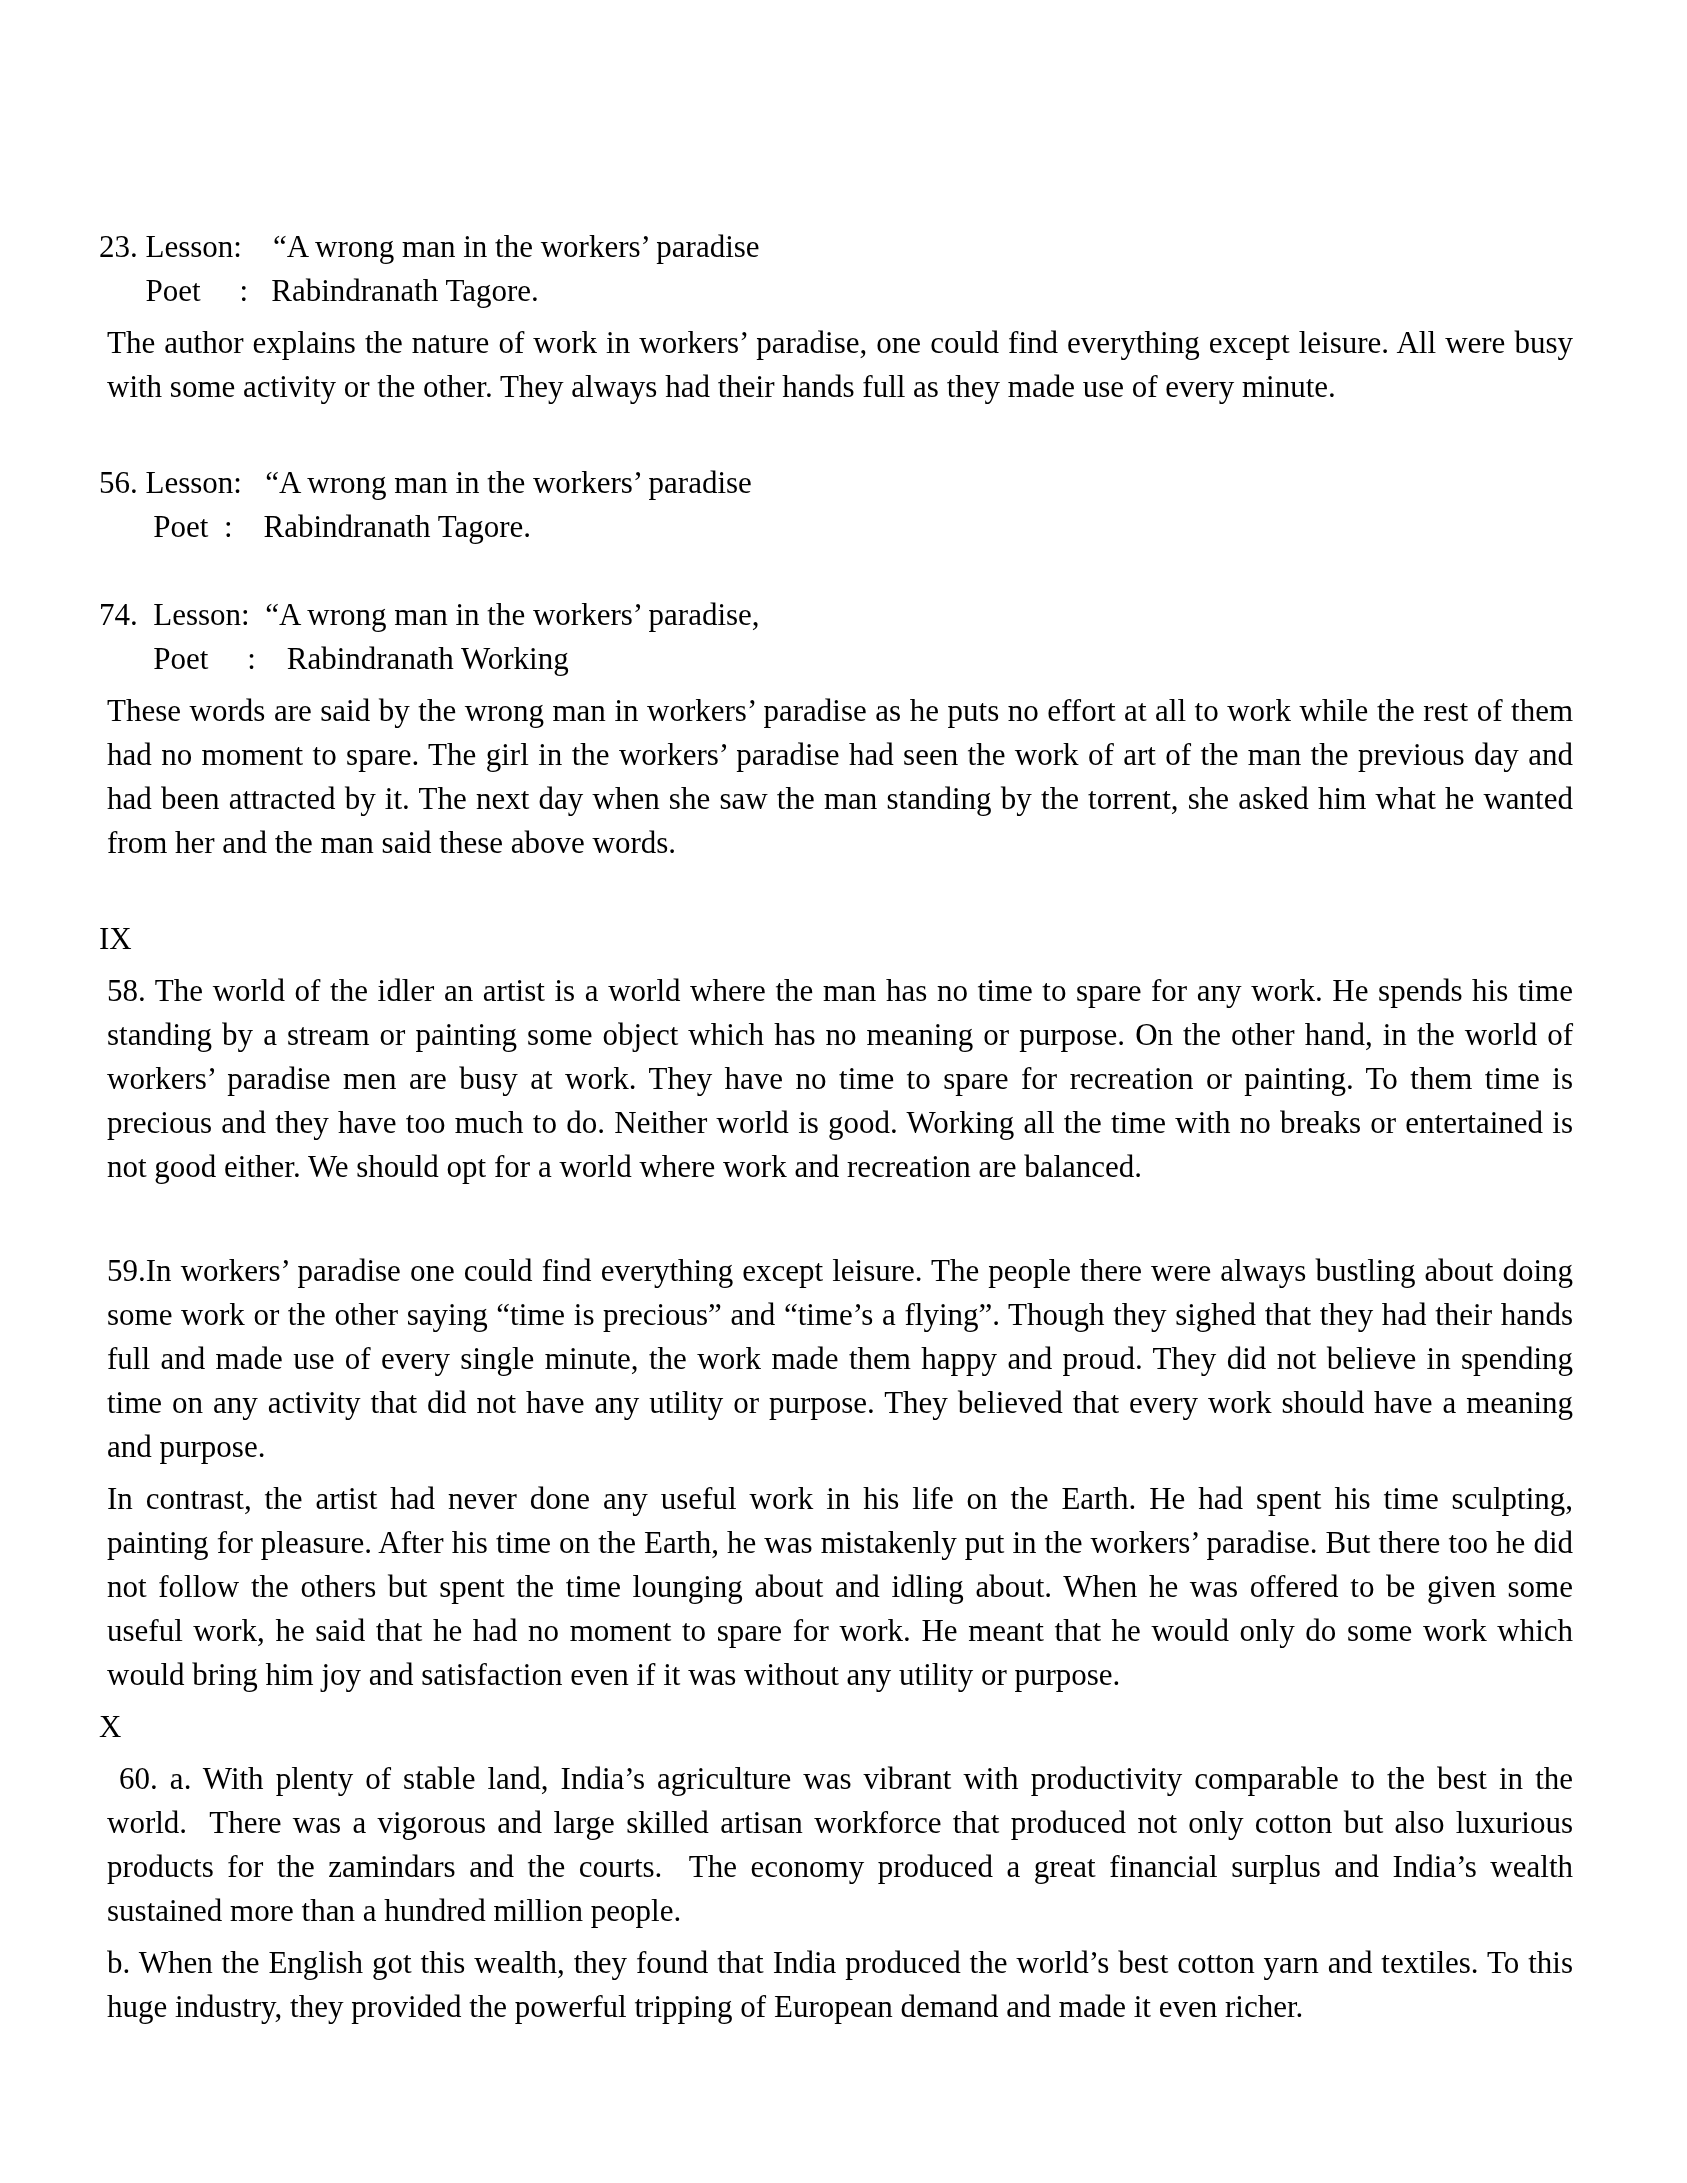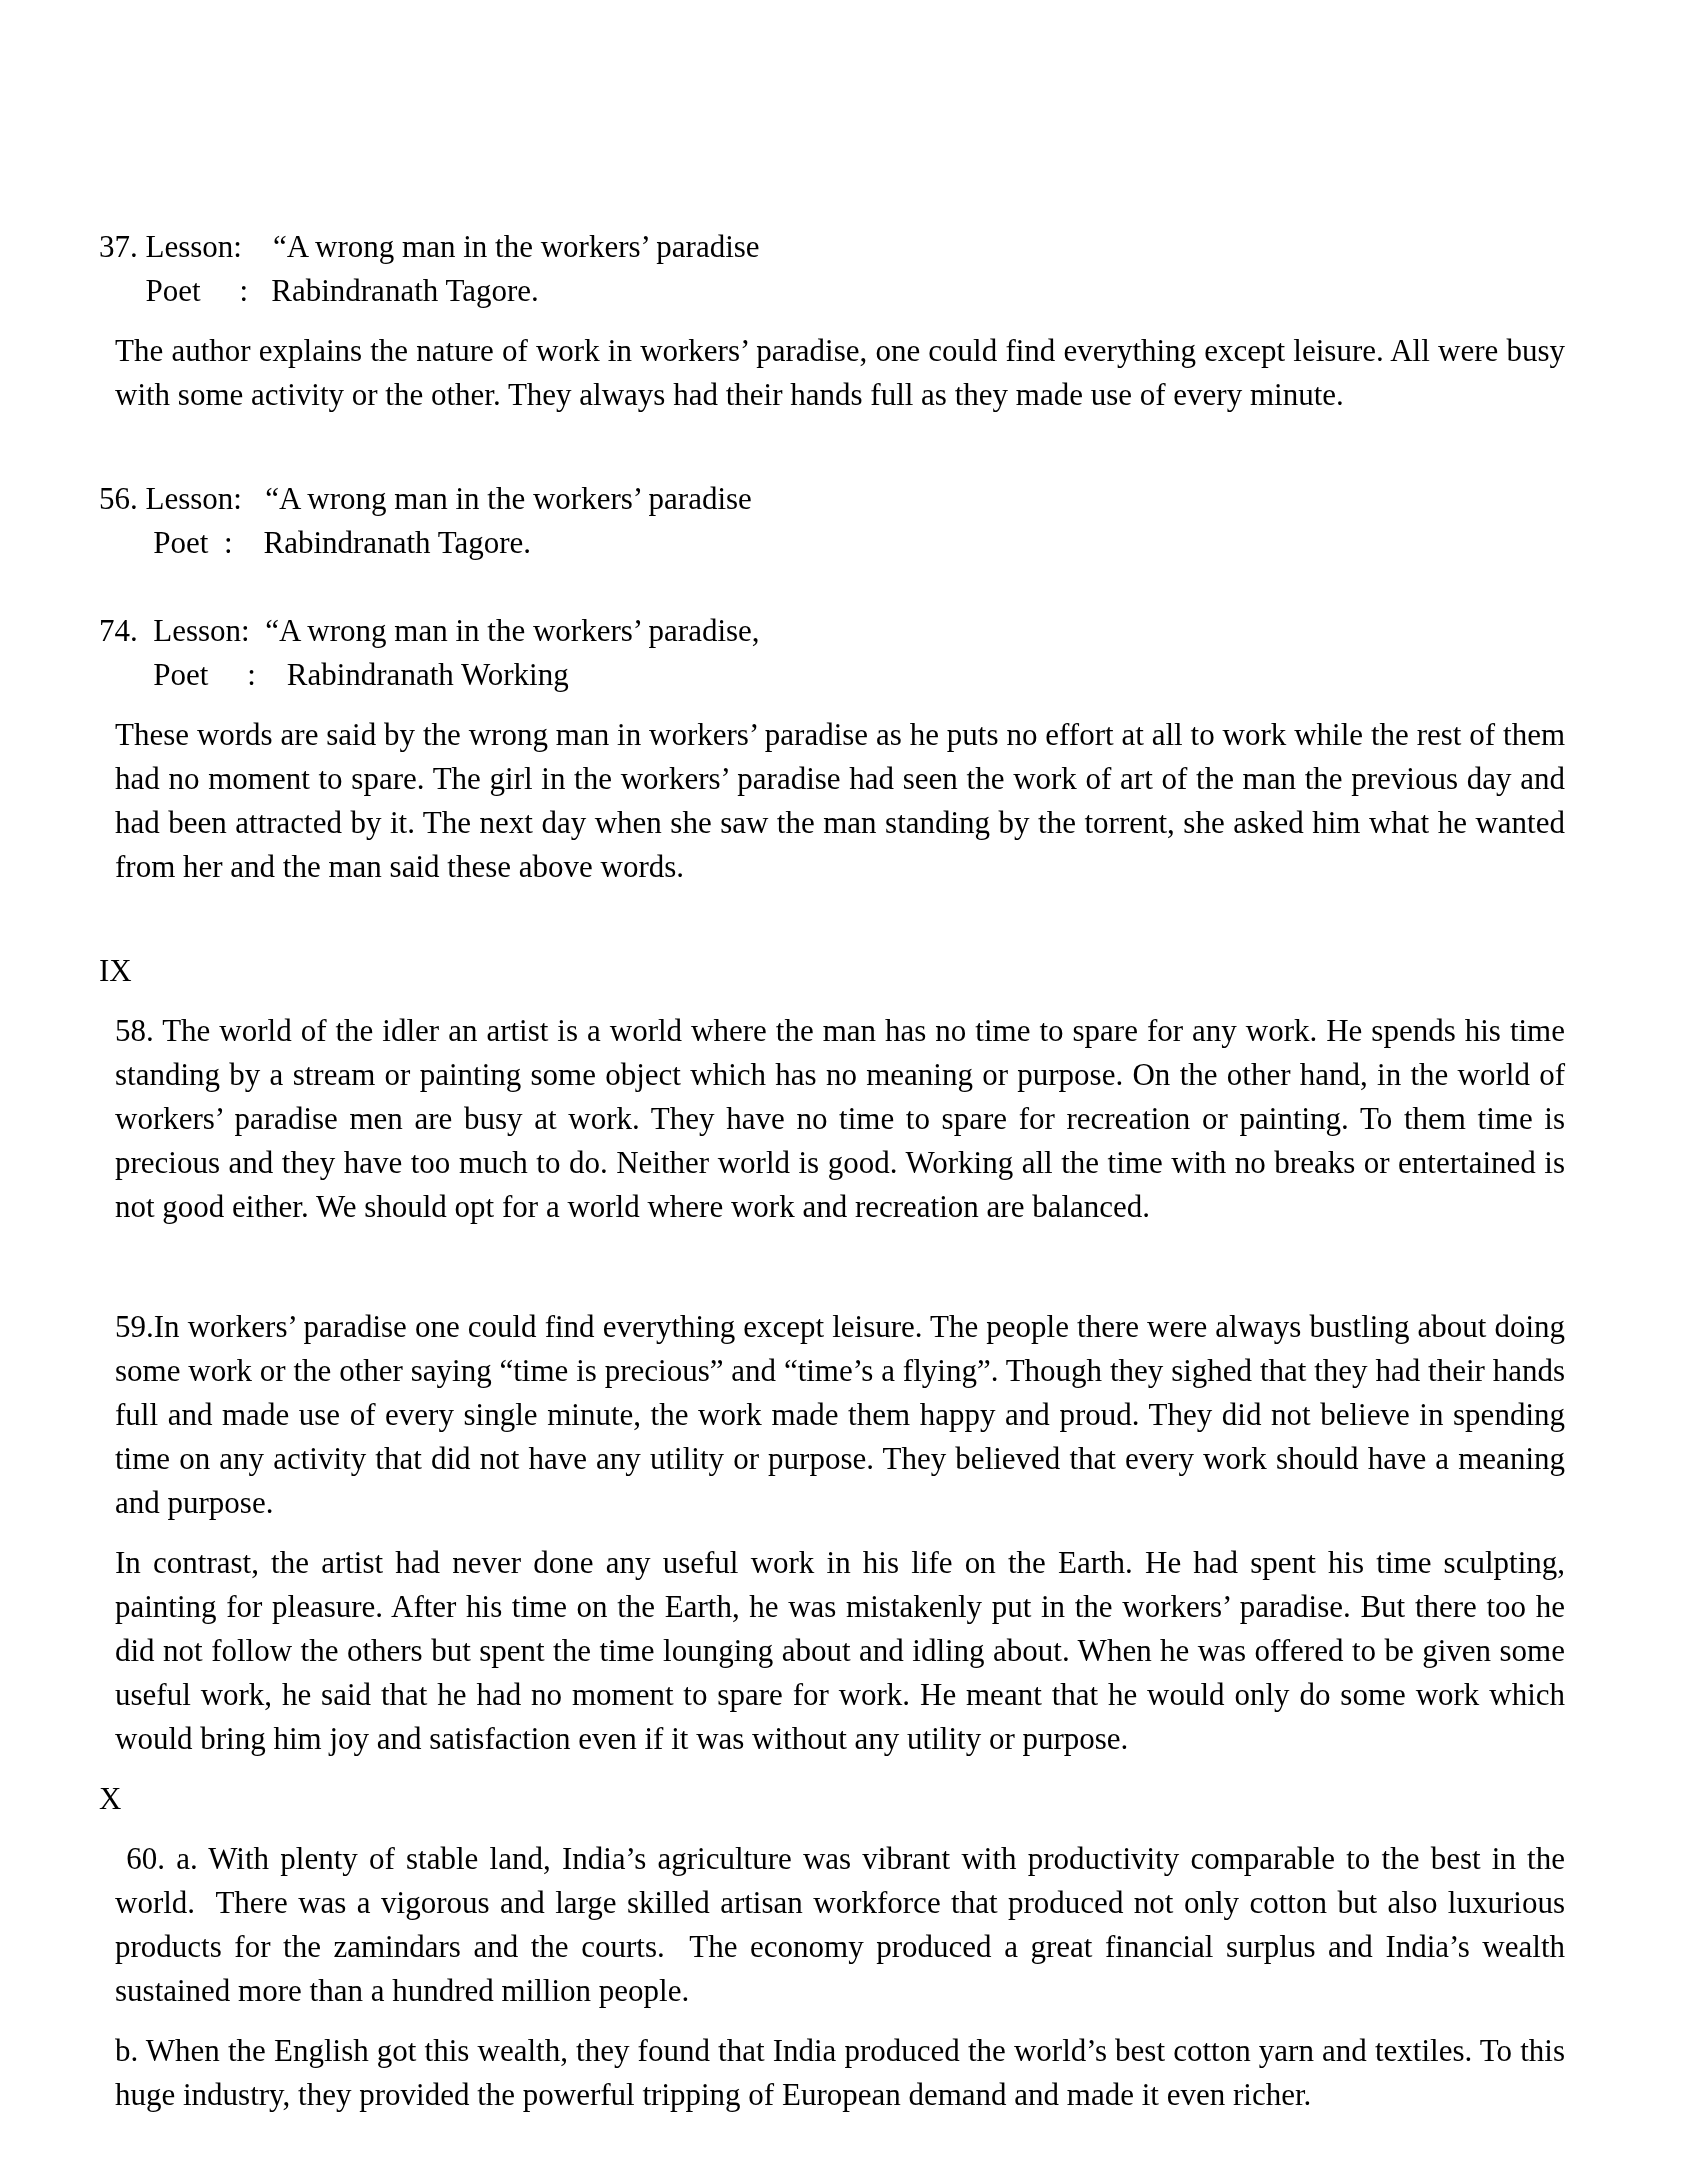--- a/index.html
+++ b/index.html
@@ -18,36 +18,36 @@
     .page {
       position: absolute;
       left: 99px;
       top: 225px;
       width: 1482px;
       font-size: 31px;
       line-height: 44px;
     }
     .just {
       text-align: justify;
-      margin: 16px;
+      margin: 8px;
     }
     .gap { height: 44px; }
     .heading {
       font-weight: normal;
       display: block;
     }
     .lesson-row, .poet-row { display: block; white-space: pre; }
   </style>
 </head>
 <body>
 
 <div class="page">
 
   <div>
-    <span class="lesson-row"><span>37.</span> <span>Lesson:</span>    <span>“A wrong man in the workers’ paradise</span></span>
+    <span class="lesson-row"><span>23.</span> <span>Lesson:</span>    <span>“A wrong man in the workers’ paradise</span></span>
     <span class="poet-row">      <span>Poet</span>     <span>:</span>   <span>Rabindranath Tagore.</span></span>
     <p class="just">The author explains the nature of work in workers’ paradise, one could find everything except leisure.  All were busy with some activity or the other.  They always had their hands full as they made use of every minute.</p>
   </div>
 
   <div class="gap"></div>
 
   <div>
     <span class="lesson-row"><span>56.</span> <span>Lesson:</span>   <span>“A wrong man in the workers’ paradise</span></span>
     <span class="poet-row">       <span>Poet</span>  <span>:</span>    <span>Rabindranath Tagore.</span></span>
   </div>

